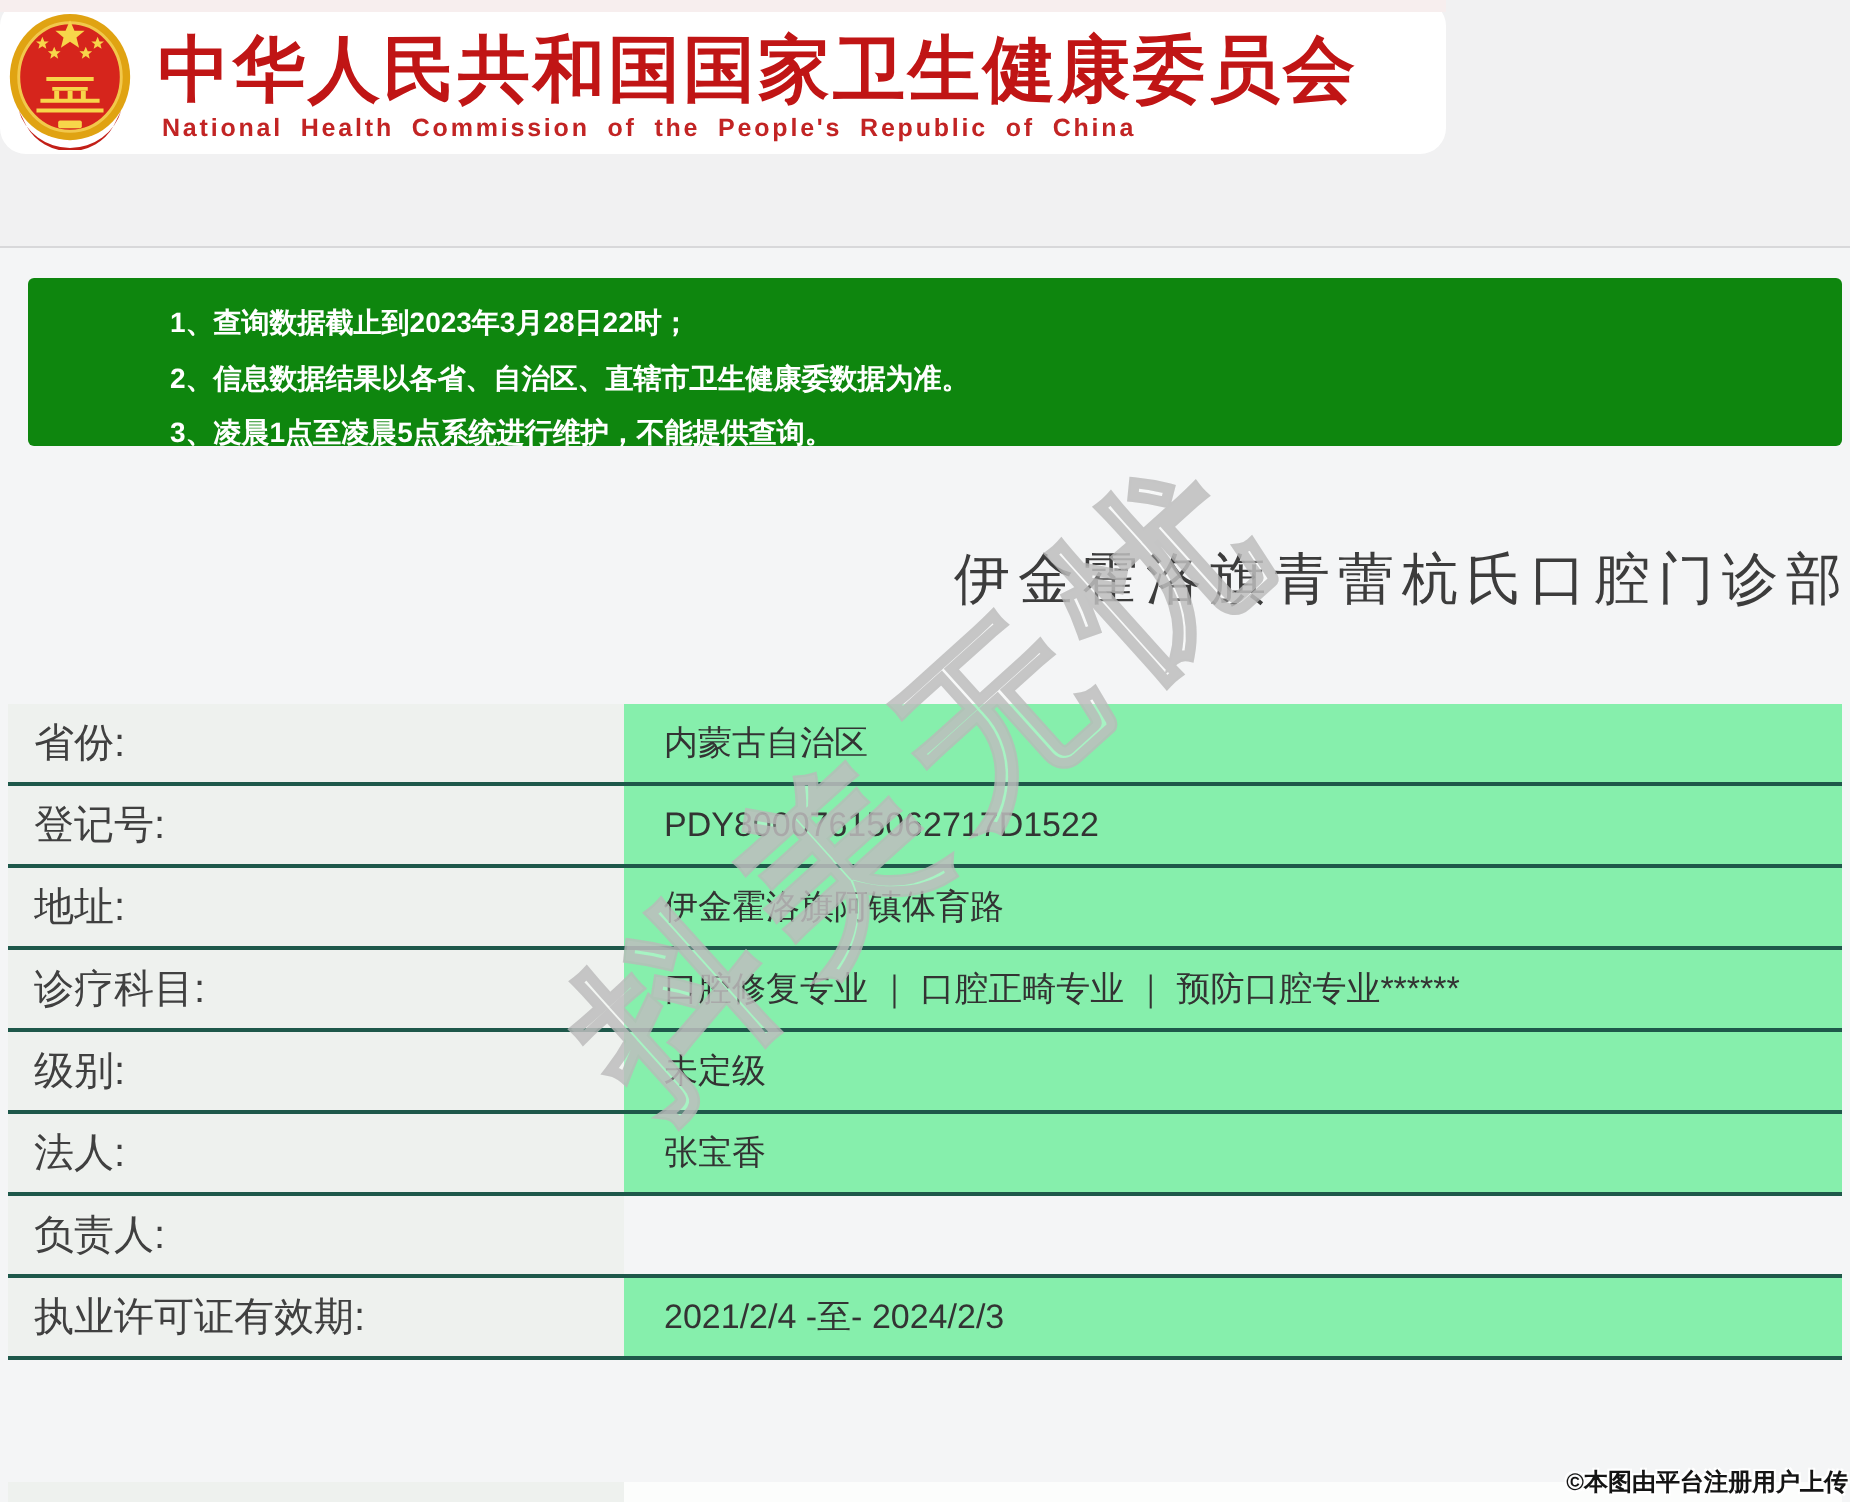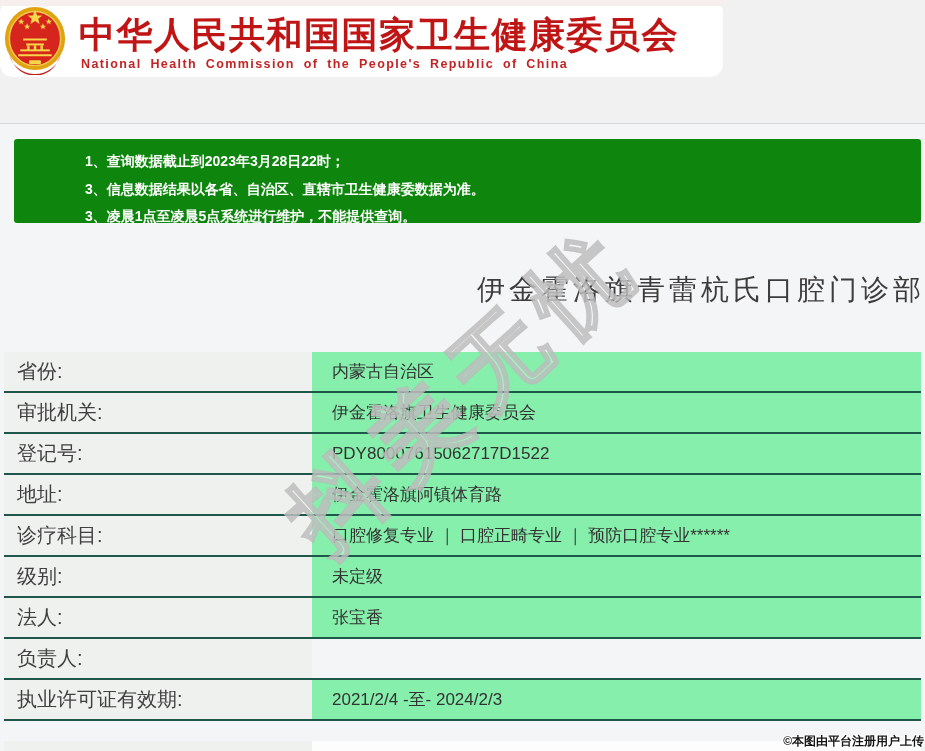--- a/index.html
+++ b/index.html
@@ -139,34 +139,30 @@
     </svg>
     <div class="header-title-cn">中华人民共和国国家卫生健康委员会</div>
     <div class="header-title-en">National Health Commission of the People's Republic of China</div>
   </div>
 
   <div class="header-divider"></div>
   <div class="content-bg"></div>
 
   <div class="notice-banner">
     <div>1、查询数据截止到2023年3月28日22时；</div>
-    <div>3、信息数据结果以各省、自治区、直辖市卫生健康委数据为准。</div>
+    <div>2、信息数据结果以各省、自治区、直辖市卫生健康委数据为准。</div>
     <div>3、凌晨1点至凌晨5点系统进行维护，不能提供查询。</div>
   </div>
 
   <div class="page-title">伊金霍洛旗青蕾杭氏口腔门诊部</div>
 
   <div class="license-table">
     <div class="t-row">
       <div class="t-label">省份:</div>
       <div class="t-value">内蒙古自治区</div>
-    </div>
-    <div class="t-row">
-      <div class="t-label">审批机关:</div>
-      <div class="t-value">伊金霍洛旗卫生健康委员会</div>
     </div>
     <div class="t-row">
       <div class="t-label">登记号:</div>
       <div class="t-value">PDY80007615062717D1522</div>
     </div>
     <div class="t-row">
       <div class="t-label">地址:</div>
       <div class="t-value">伊金霍洛旗阿镇体育路</div>
     </div>
     <div class="t-row">

